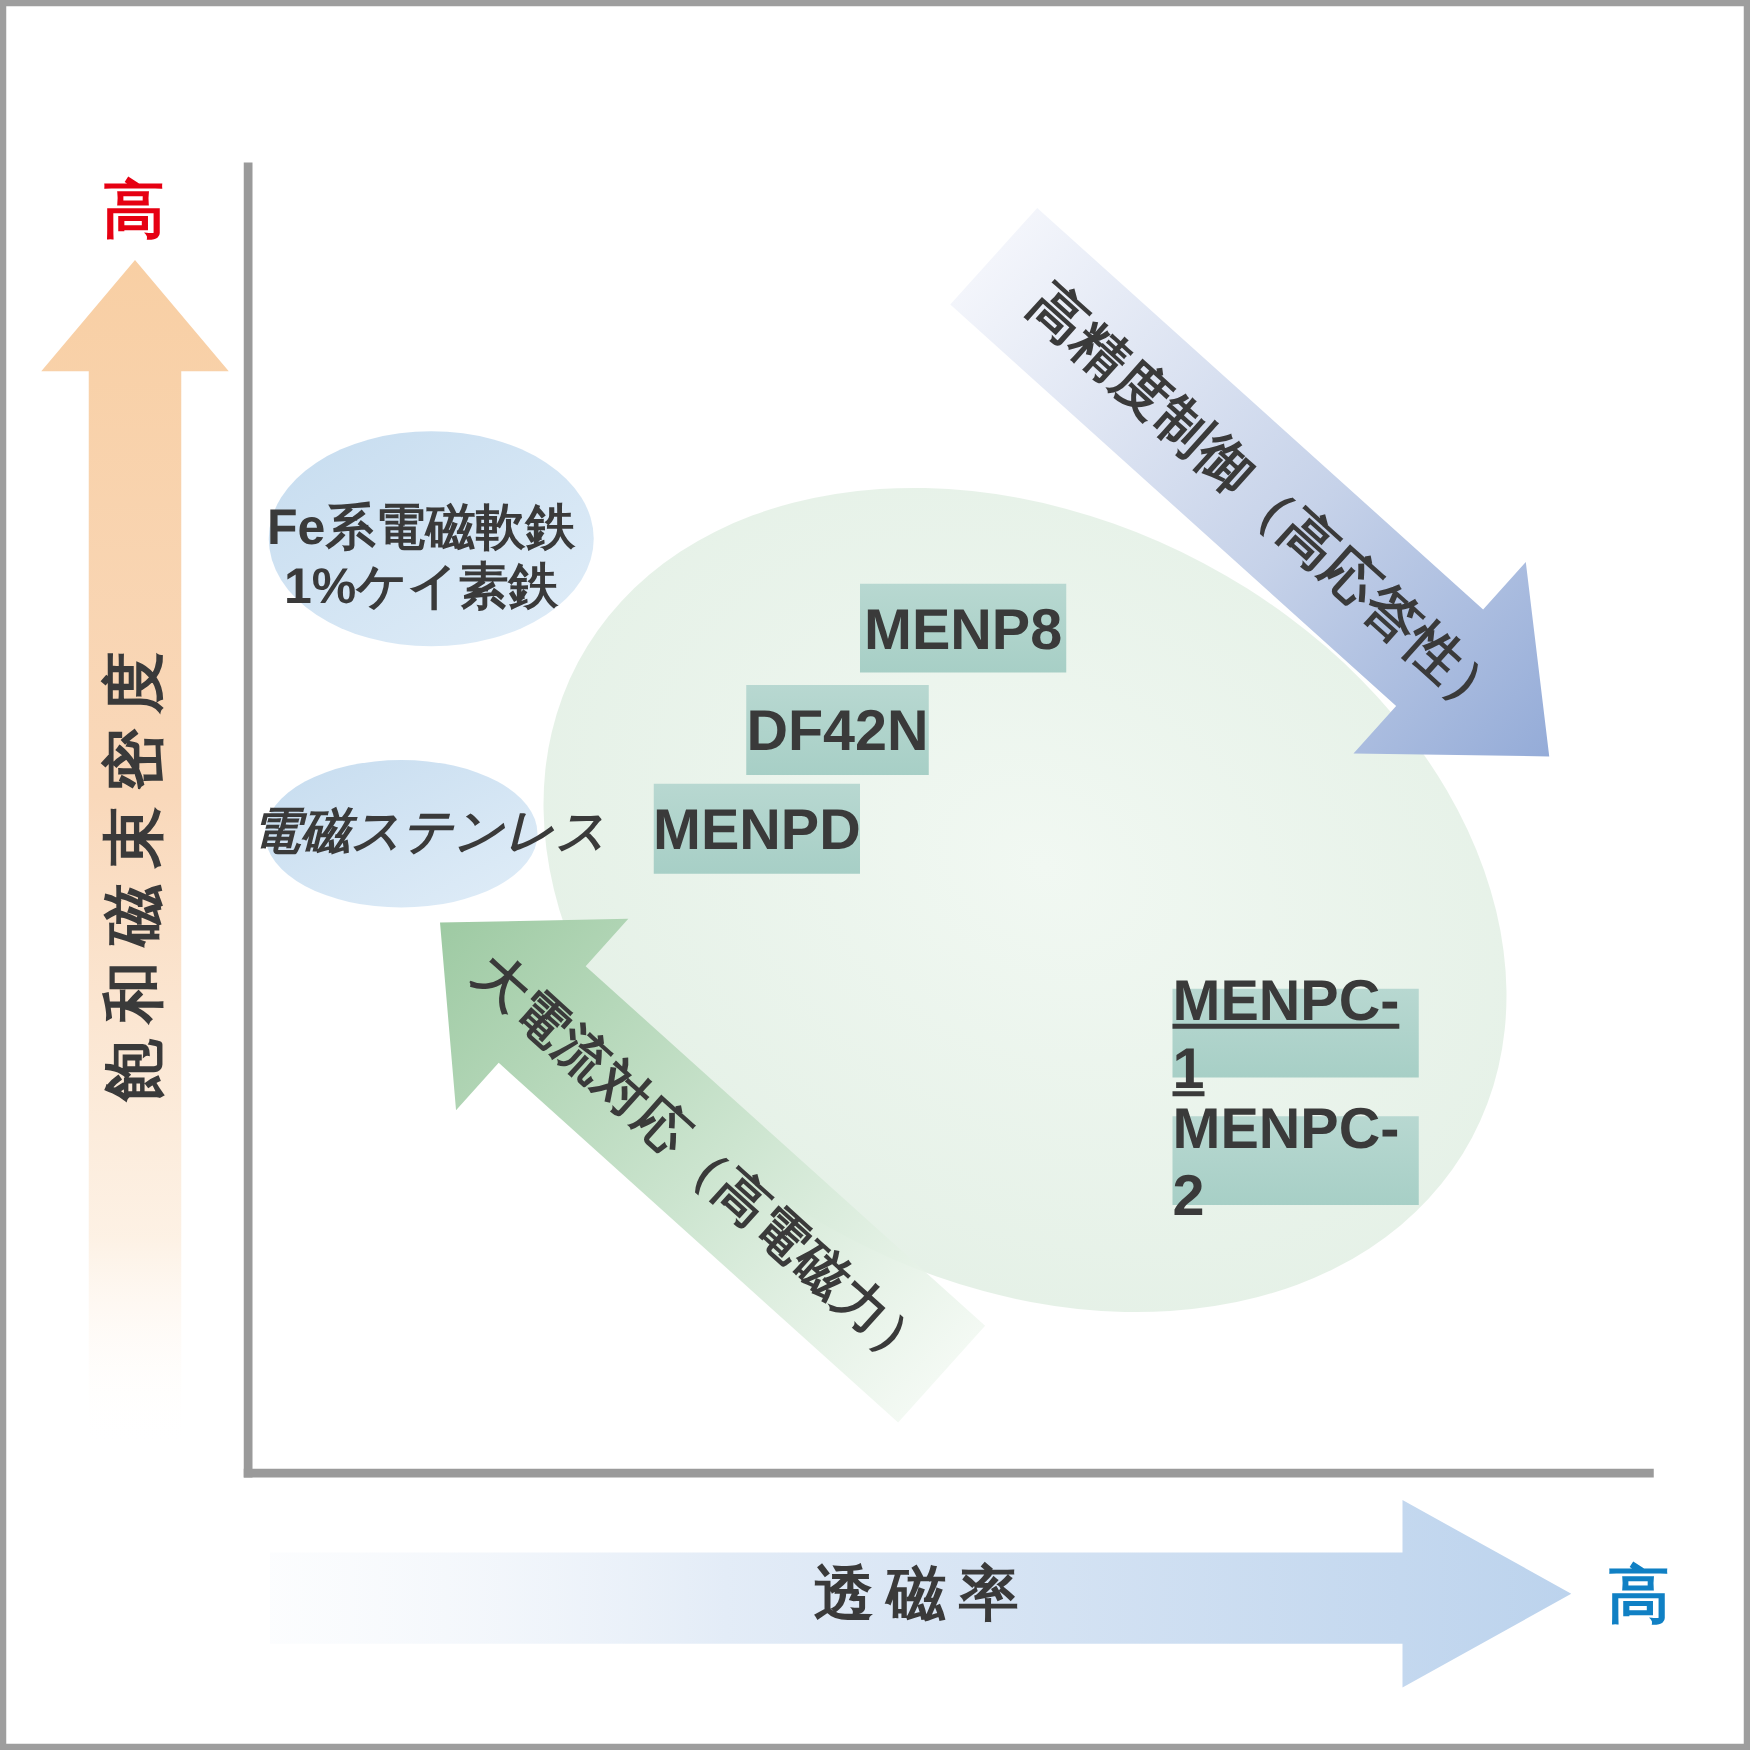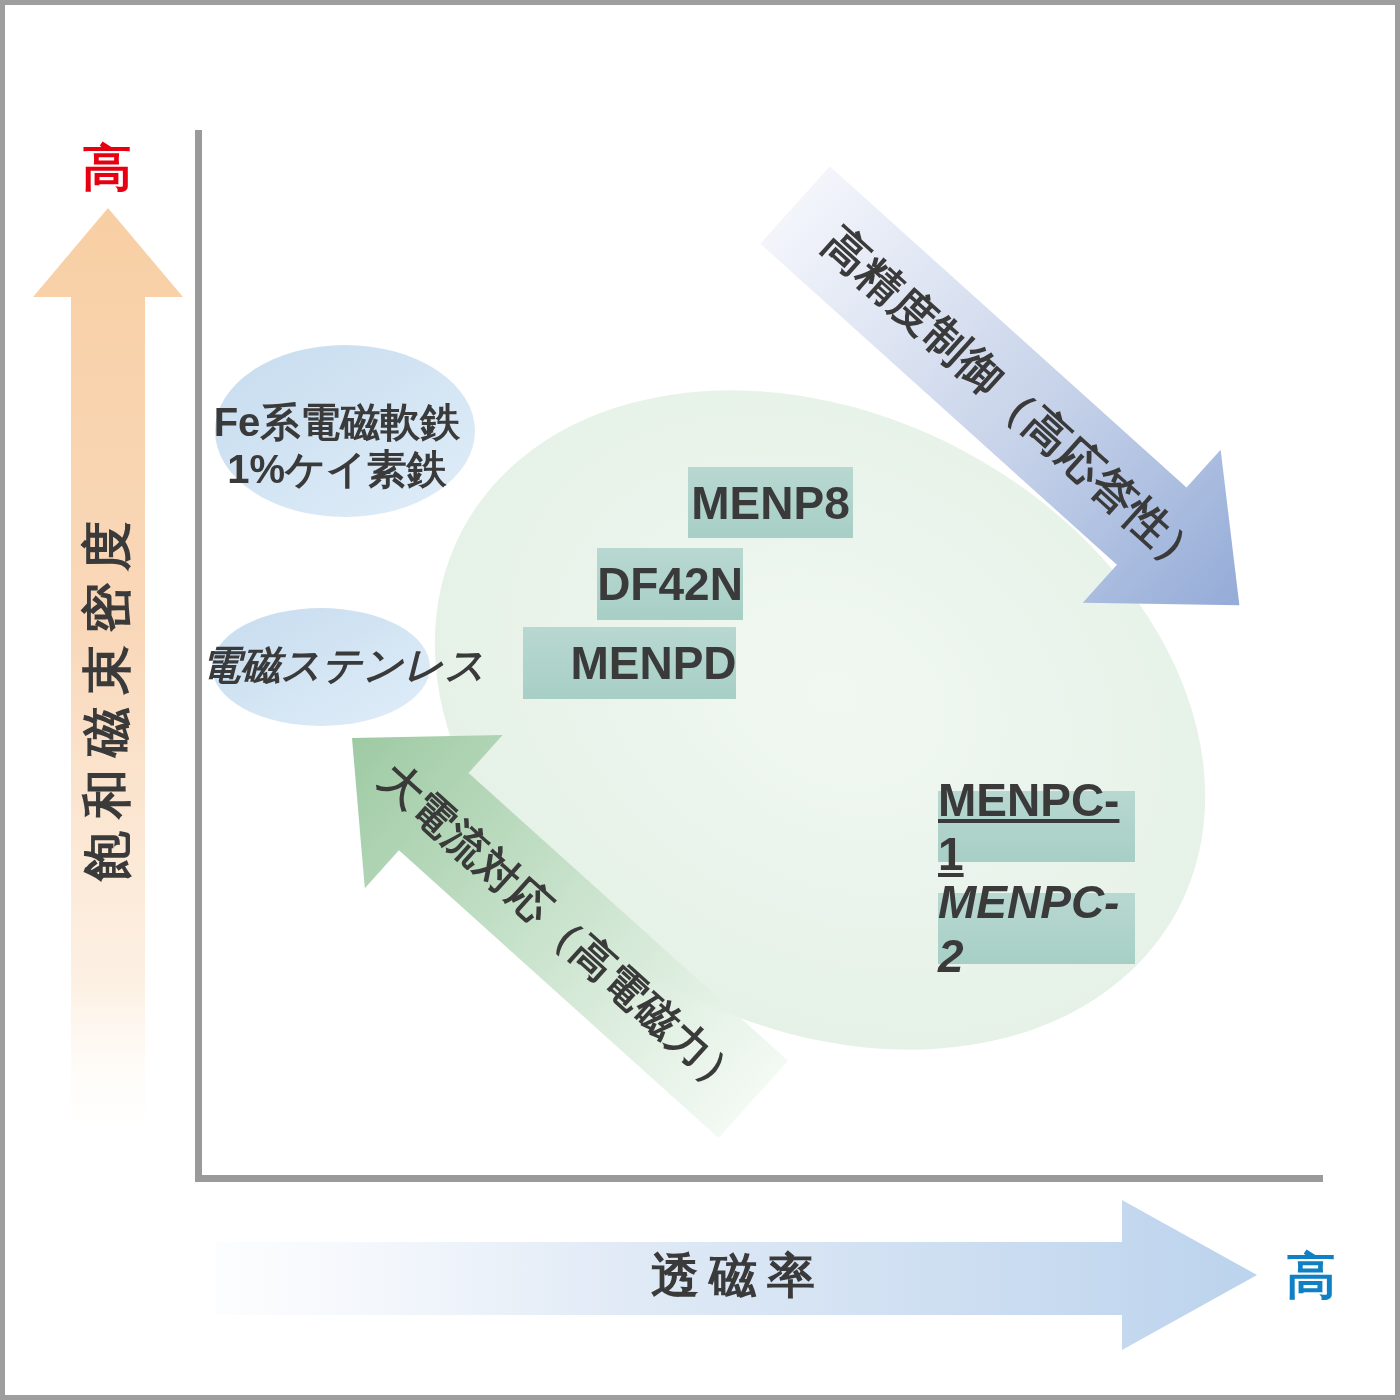--- a/index.html
+++ b/index.html
@@ -11,23 +11,23 @@
   svg.layer{position:absolute;left:0;top:0;z-index:1;}
 
   
   .box{
     position:absolute;z-index:2;display:flex;align-items:center;justify-content:center;
     font-weight:bold;font-size:46px;color:var(--label-dark,#3a3a3a);
     background:linear-gradient(180deg,#b8d8d1,#a7cfc6);
   }
   #b-menp8 {left:688px;top:467px;width:165px;height:71px;}
   #b-df42n {left:597px;top:548px;width:146px;height:72px;}
-  #b-menpd {left:523px;top:627px;width:165px;height:72px;padding-left:48px;}
+  #b-menpd {left:523px;top:627px;width:165px;height:72px;}
   #b-menpc1{left:938px;top:791px;width:197px;height:71px;text-decoration:underline;}
-  #b-menpc2{left:938px;top:893px;width:197px;height:71px;font-style:italic;}
+  #b-menpc2{left:938px;top:893px;width:197px;height:71px;}
 
   
   .lbl{position:absolute;z-index:3;font-weight:bold;color:var(--label-dark,#3a3a3a);}
   .hi-y{left:74px;top:138px;width:66px;height:60px;line-height:60px;text-align:center;
         font-size:50px;color:var(--y-high-red,#e60012);}
   .hi-x{left:1278px;top:1246px;width:66px;height:60px;line-height:60px;text-align:center;
         font-size:50px;color:var(--x-high-blue,#1080c4);}
   .y-axis-label{left:-193px;top:665px;width:600px;height:60px;line-height:60px;text-align:center;
         font-size:50px;letter-spacing:12px;transform:rotate(-90deg);}
   .x-axis-label{left:588px;top:1246px;width:300px;height:60px;line-height:60px;text-align:center;

